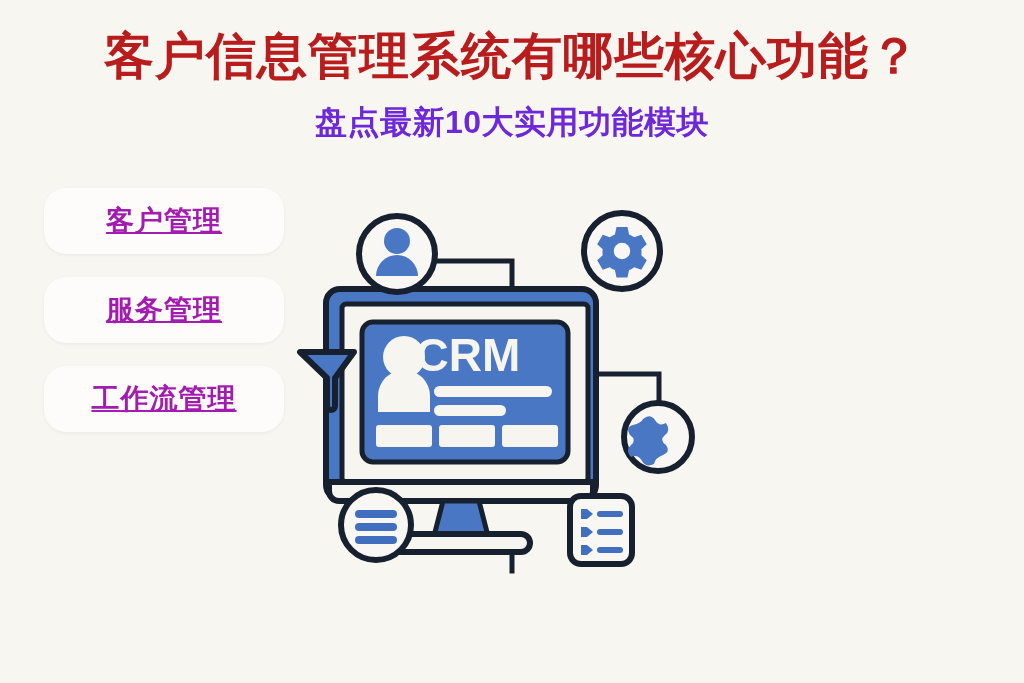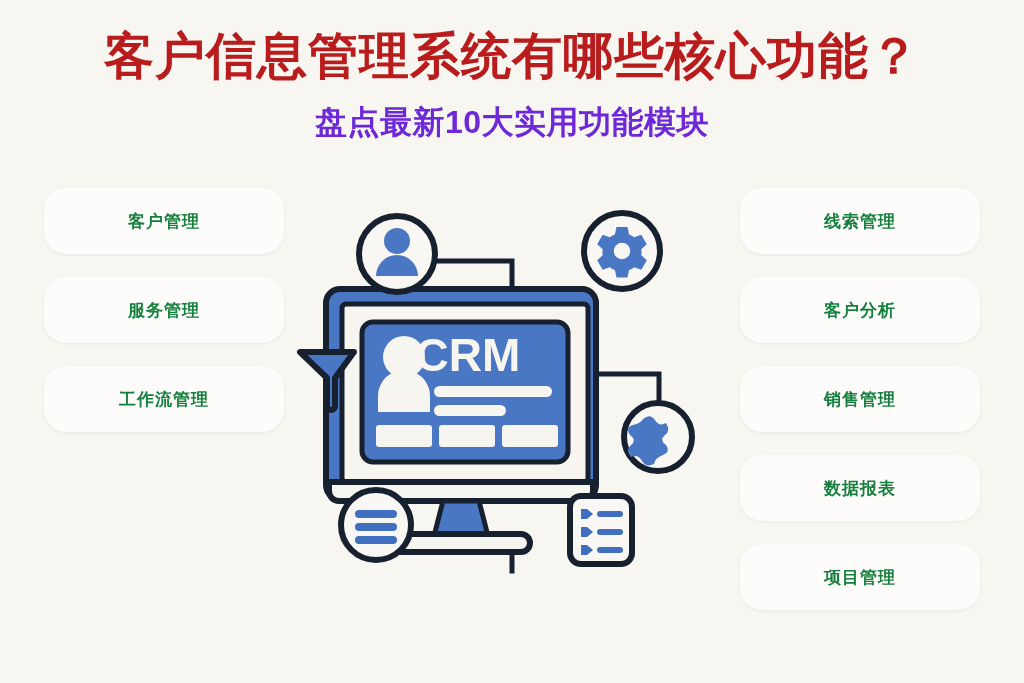--- a/index.html
+++ b/index.html
@@ -71,25 +71,26 @@
     margin-bottom: 23px;
     background: #fdfcfa;
     border-radius: 22px;
     box-shadow: 0 1px 3px rgba(120,110,95,0.10);
     display: flex;
     align-items: center;
     justify-content: center;
     box-sizing: border-box;
   }
   .pill-label {
-    font-size: 17px;
+    font-size: 28px;
     font-weight: bold;
-    color: #15803d;
+    color: #a21caf;
     letter-spacing: 1px;
     white-space: nowrap;
+    text-decoration: underline;
   }
 
   
   #illus {
     position: absolute;
     left: 296px;
     top: 196px;
     width: 432px;
     height: 400px;
   }
@@ -110,37 +111,20 @@
       <span class="pill-label">客户管理</span>
     </div>
     <div class="pill">
       <span class="pill-label">服务管理</span>
     </div>
     <div class="pill">
       <span class="pill-label">工作流管理</span>
     </div>
   </div>
 
-  <div id="col-right" class="pill-col">
-    <div class="pill">
-      <span class="pill-label">线索管理</span>
-    </div>
-    <div class="pill">
-      <span class="pill-label">客户分析</span>
-    </div>
-    <div class="pill">
-      <span class="pill-label">销售管理</span>
-    </div>
-    <div class="pill">
-      <span class="pill-label">数据报表</span>
-    </div>
-    <div class="pill">
-      <span class="pill-label">项目管理</span>
-    </div>
-  </div>
 
   <div id="illus">
     <svg width="432" height="400" viewBox="0 0 432 400" xmlns="http://www.w3.org/2000/svg">
 
       <g stroke="#17202e" stroke-width="5" fill="none" stroke-linecap="square">
         <path d="M135 65 H216 V95"></path>
         <path d="M300 178 H363 V210"></path>
         <path d="M216 345 V375"></path>
       </g>
 

